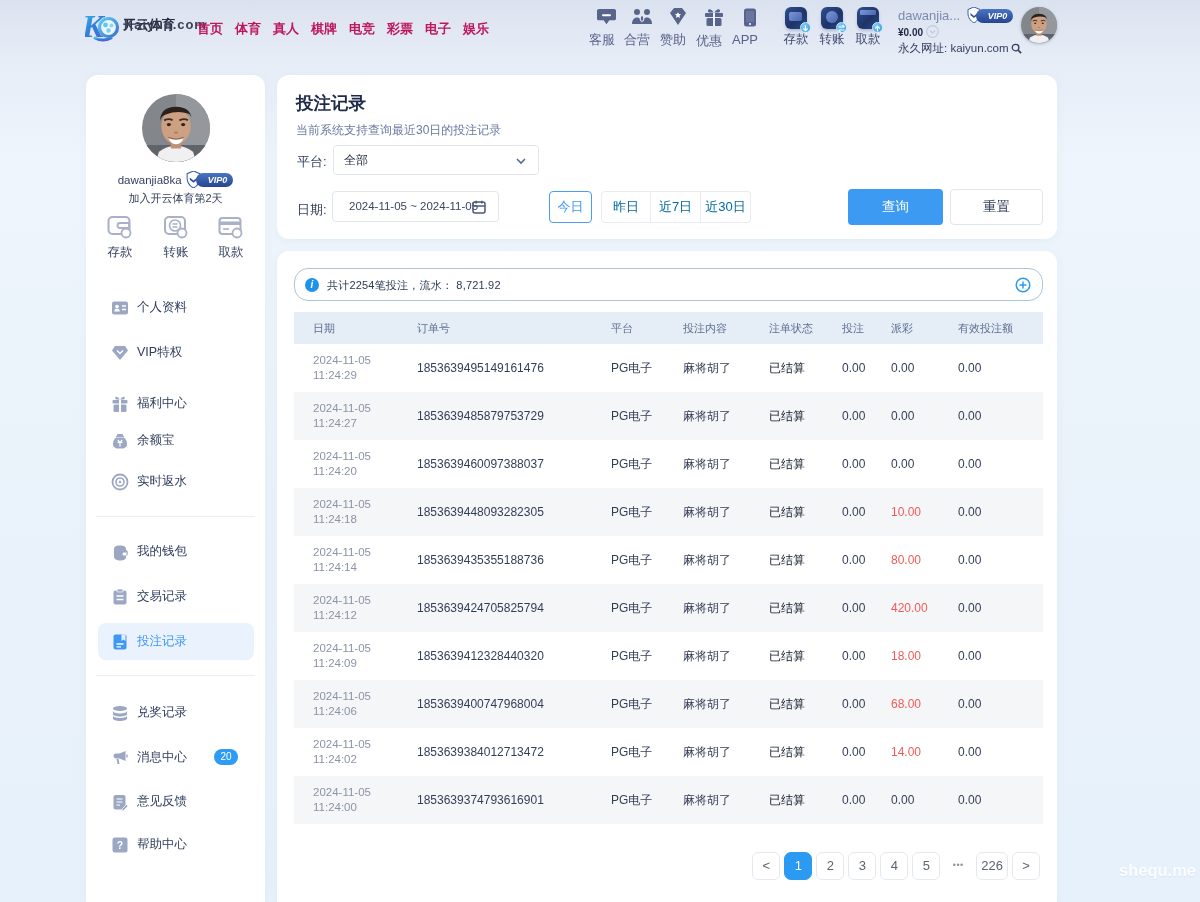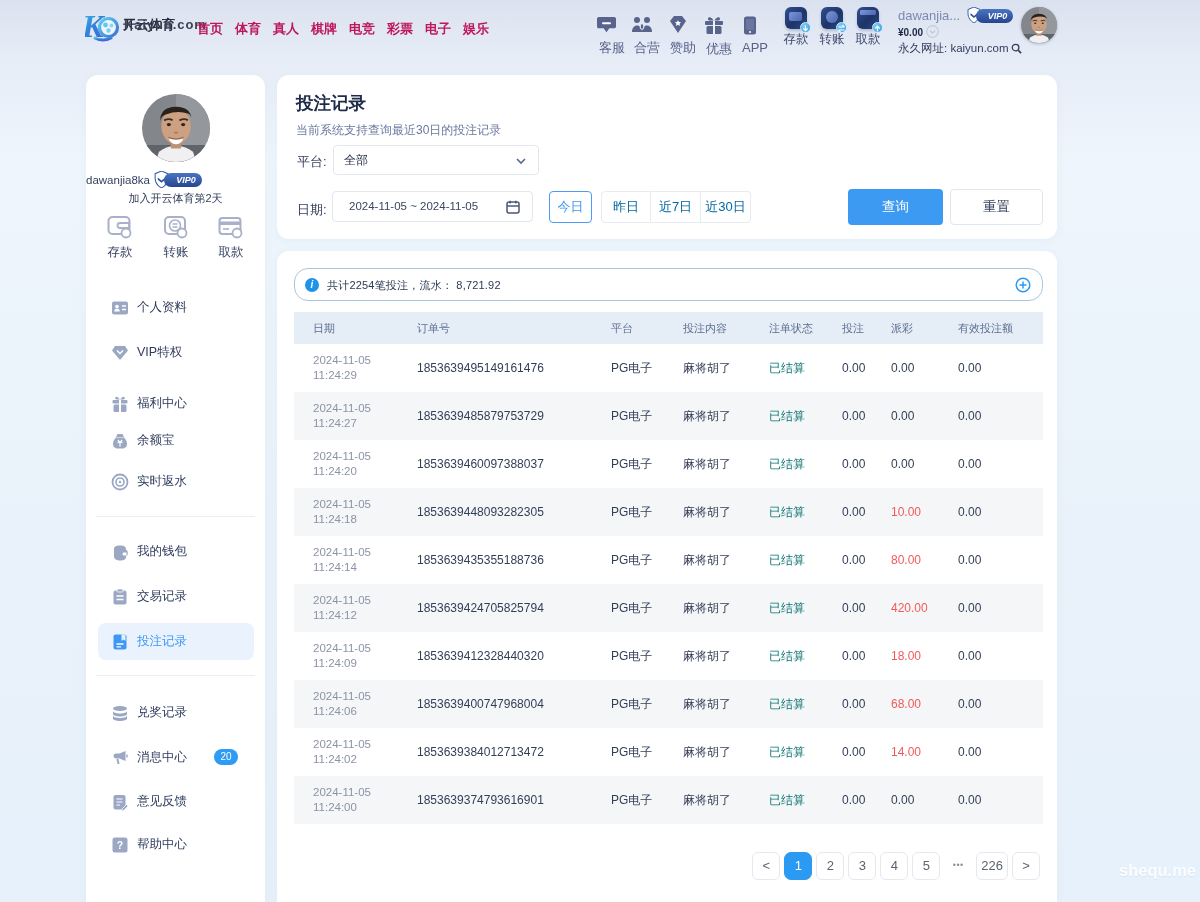--- a/index.html
+++ b/index.html
@@ -9,76 +9,76 @@
   background:linear-gradient(180deg,#dbe2ef 0%,#e7edf7 60px,#eef5fc 160px,#e9f2fa 60%,#e7f1fb 100%);
   position:relative; color:#222e4a;
 }
 .abs { position:absolute; }
 
 .nav { position:absolute; top:0; left:0; width:1200px; height:58px; }
 .navlinks { position:absolute; left:197px; top:20px; font-size:13px; font-weight:bold; color:#be185d; }
 .navlinks span { margin-right:12px; }
 .logo-zh { position:absolute; left:123px; top:16px; font-size:13px; font-weight:bold; color:#272f45; letter-spacing:0px; }
 .logo-en { position:absolute; left:124px; top:17px; font-size:13px; font-weight:bold; color:#3a4254; letter-spacing:0.9px; }
-.ticon { position:absolute; top:16px; width:36px; text-align:right; color:#525c84; }
+.ticon { position:absolute; top:8px; width:36px; text-align:left; color:#525c84; }
 .ticon svg { display:block; margin:0 auto; }
 .ticon .lbl { font-size:13px; margin-top:5px; color:#58628a; }
 .bicon { position:absolute; top:7px; width:40px; text-align:center; }
 .bicon .lbl { font-size:12.5px; margin-top:2px; color:#3c466c; }
 .bicon .sq { width:22px; height:22px; margin:0 auto; border-radius:6px; background:linear-gradient(135deg,#31508f 0%,#1d3467 55%,#2a4a86 100%); position:relative; box-shadow:0 2px 3px rgba(30,60,120,0.25); }
 .bicon .sq .glyph { position:absolute; left:4px; top:5px; width:13px; height:9px; border-radius:2px; background:linear-gradient(135deg,#7e96d8,#4a66b0); }
 .bicon .sq .badge { position:absolute; right:-4px; bottom:-4px; width:11px; height:11px; border-radius:50%; background:radial-gradient(circle at 35% 30%,#7fd0f8,#2f96dd); border:1px solid #cfe9fa; padding-top:1px; }
 .uinfo { position:absolute; left:898px; top:7px; }
 .uname { font-size:13px; color:#7c8ab0; }
 .ubal { font-size:10px; font-weight:bold; color:#1b2742; margin-top:2px; }
 .uurl { font-size:11.5px; color:#323d5e; margin-top:3px; }
 .avatar-s { position:absolute; left:1021px; top:7px; width:36px; height:36px; border-radius:50%; overflow:hidden; box-shadow:0 1px 3px rgba(50,70,110,0.35); }
 .vip { display:inline-block; position:relative; background:linear-gradient(180deg,#4a74c4,#26458f); color:#fff; font-size:9px; font-weight:bold; font-style:italic; border-radius:8px; padding:2px 6px 2px 12px; vertical-align:1px; }
 
 .sidebar { position:absolute; left:86px; top:75px; width:179px; height:827px; background:#fff; border-radius:12px 12px 0 0; box-shadow:0 2px 10px rgba(60,90,140,0.05); }
 .card1 { position:absolute; left:277px; top:75px; width:780px; height:164px; background:#fff; border-radius:12px; box-shadow:0 2px 10px rgba(60,90,140,0.05); }
 .card2 { position:absolute; left:277px; top:251px; width:780px; height:651px; background:#fff; border-radius:12px 12px 0 0; box-shadow:0 2px 10px rgba(60,90,140,0.05); }
 
 .avatar-b { position:absolute; left:56px; top:19px; width:68px; height:68px; border-radius:50%; overflow:hidden; }
-.sb-name { position:absolute; left:0; top:96px; width:179px; text-align:left; font-size:11.5px; font-weight:normal; color:#333f5e; }
+.sb-name { position:absolute; left:0; top:96px; width:179px; text-align:center; font-size:11.5px; font-weight:normal; color:#333f5e; }
 .sb-join { position:absolute; left:0; top:116px; width:179px; text-align:center; font-size:11px; color:#333f5e; }
 .sb-pay { position:absolute; left:0; top:140px; width:179px; }
 .sb-pay .pi { position:absolute; top:0; width:56px; text-align:center; }
 .sb-pay .pi svg { display:block; margin:0 auto; }
 .sb-pay .pi .lbl { font-size:12.5px; color:#333f5e; margin-top:5px; }
 .menu-item { position:absolute; left:12px; width:156px; height:37px; line-height:37px; font-size:12.5px; color:#2f3c5e; }
 .menu-item svg { position:absolute; left:13px; top:10px; }
 .menu-item .mt { position:absolute; left:39px; }
 .menu-item.active { background:#e9f2fd; border-radius:8px; color:#3e97f5; }
 .mdiv { position:absolute; left:10px; width:159px; height:1px; background:#e9edf3; }
 .badge20 { position:absolute; left:116px; top:10px; width:24px; height:16px; background:#2e9bf4; color:#fff; border-radius:8px; font-size:10px; line-height:16px; text-align:center; }
 
 .c1-title { position:absolute; left:19px; top:16px; font-size:17.5px; font-weight:bold; color:#1d2a48; }
 .c1-sub { position:absolute; left:19px; top:47px; font-size:12px; color:#6a78a0; }
 .f-label { position:absolute; font-size:13px; color:#333e5c; }
 .sel { position:absolute; left:56px; top:70px; width:206px; height:30px; border:1px solid #e2e6ed; border-radius:4px; background:#fff; font-size:12px; color:#222c44; line-height:28px; padding-left:10px; }
 .sel .chev { position:absolute; right:11px; top:9px; }
-.dinput { position:absolute; left:55px; top:116px; width:201px; height:31px; border:1px solid #e2e6ed; border-radius:4px; background:#fff; font-size:11.5px; color:#3a4560; line-height:29px; padding-left:16px; }
+.dinput { position:absolute; left:55px; top:116px; width:167px; height:31px; border:1px solid #e2e6ed; border-radius:4px; background:#fff; font-size:11.5px; color:#3a4560; line-height:29px; padding-left:16px; }
 .qbtn { position:absolute; top:116px; height:32px; border-radius:4px; font-size:13px; text-align:center; line-height:30px; }
 .qb-today { left:272px; width:43px; border:1px solid #4a9cf5; color:#3e97f5; background:#fff; }
 .qgroup { position:absolute; left:324px; top:116px; height:32px; display:flex; }
 .qgroup div { width:50px; border:1px solid #e8ebf0; border-left:none; font-size:13px; color:#0369a1; text-align:center; line-height:30px; background:#fff; }
 .qgroup div:first-child { border-left:1px solid #e8ebf0; border-radius:4px 0 0 4px; }
 .qgroup div:last-child { border-radius:0 4px 4px 0; }
 .btn-search { position:absolute; left:571px; top:114px; width:95px; height:36px; background:#3d9af2; border-radius:4px; color:#fff; font-size:13.5px; text-align:center; line-height:36px; }
 .btn-reset { position:absolute; left:673px; top:114px; width:93px; height:36px; background:#fff; border:1px solid #e2e6ec; border-radius:4px; color:#333e5c; font-size:13.5px; text-align:center; line-height:34px; }
 
 .infobar { position:absolute; left:17px; top:17px; width:749px; height:33px; border:1px solid #a9c6dd; border-radius:14px; background:#fff; }
 .infobar .ico { position:absolute; left:10px; top:9px; width:14px; height:14px; border-radius:50%; background:#1f92ea; color:#fff; font-size:10px; font-weight:bold; text-align:center; line-height:14px; font-style:italic; }
 .infobar .txt { position:absolute; left:32px; top:9px; font-size:11px; color:#2b3a55; letter-spacing:0.2px; }
 .infobar .plus { position:absolute; right:11px; top:8px; }
 table.rec { position:absolute; left:17px; top:61px; width:749px; border-collapse:collapse; table-layout:fixed; }
 table.rec th { height:32px; background:#e5edf6; font-size:11px; font-weight:normal; color:#5d6f92; text-align:left; padding:0 0 0 19px; }
 table.rec td { height:48px; font-size:12px; color:#333e55; padding:0 0 0 19px; }
-table.rec td.blue { color:#0f766e;margin-top:28px; }
+table.rec td.blue { color:#0f172a;margin-top:28px; }
 table.rec td.red { color:#f25a5a; }
 table.rec tr.alt td { background:#f5f6f8; }
 .dt1 { font-size:11.5px; color:#8a93a8; line-height:15px; display:block; }
 td.ord { font-size:12px; color:#3d4860; }
 
 
 
 .pager { position:absolute; top:601px; right:17px; display:flex; gap:4px; }
 .pg { min-width:28px; height:28px; border:1px solid #e6e8ec; border-radius:6px; background:#fff; color:#5a6372; font-size:13px; text-align:center; line-height:26px; padding:0 4px; }
 .pg.on { background:#2b9af3; border-color:#2b9af3; color:#fff; border-radius:7px; }

